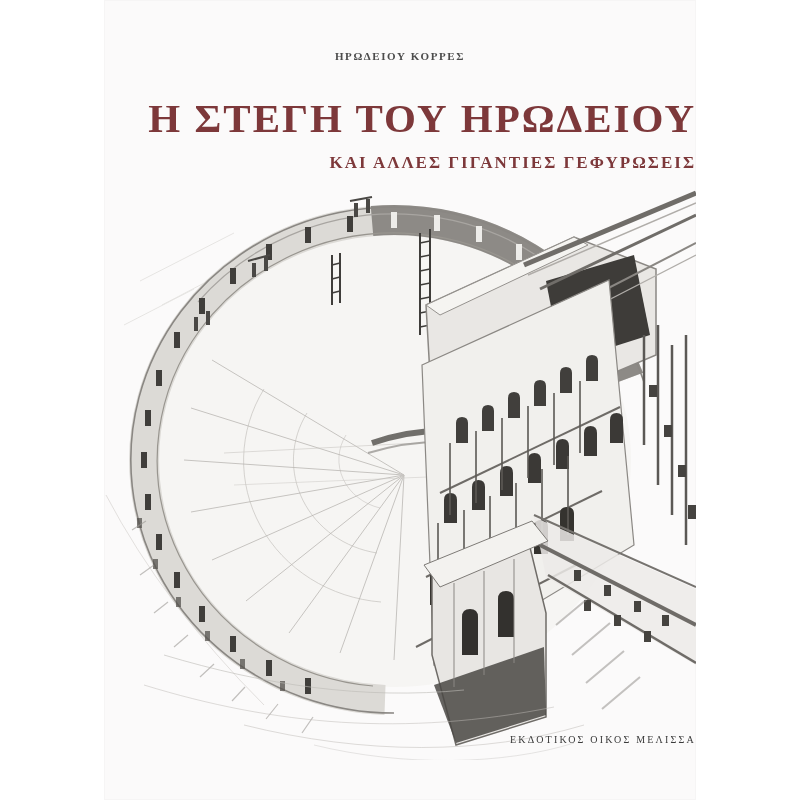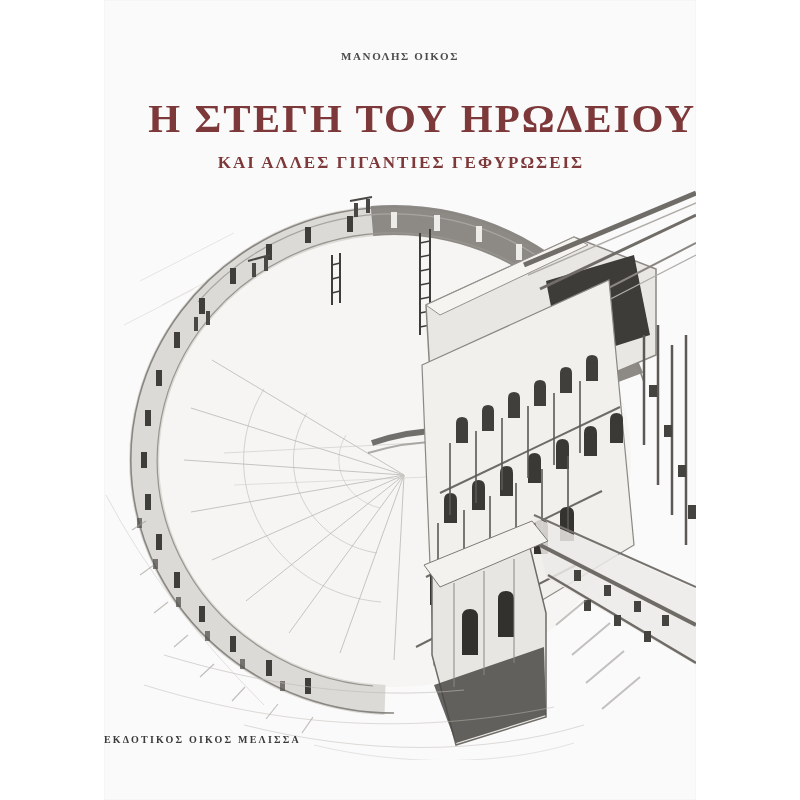--- a/index.html
+++ b/index.html
@@ -14,39 +14,39 @@
   .author-line{
     position:absolute;top:50px;left:0;width:100%;text-align:center;
     font-size:11px;letter-spacing:1.6px;color:#4c4c4c;font-weight:600;
   }
   .book-title{
     position:absolute;top:96px;left:0;width:100%;text-align:right;
     font-size:41px;font-weight:700;letter-spacing:2px;color:#7d383a;line-height:1.1;
     text-indent:2px;
   }
   .book-subtitle{
-    position:absolute;top:153px;left:0;width:100%;text-align:center;
+    position:absolute;top:153px;left:0;width:100%;text-align:right;
     font-size:17px;font-weight:700;letter-spacing:2px;color:#7d383a;
     text-indent:2px;
   }
   .illustration-wrap{
     position:absolute;top:185px;left:0;width:592px;height:575px;
   }
   .publisher-line{
-    position:absolute;top:734px;left:0;width:100%;text-align:left;
-    font-size:10px;letter-spacing:2.2px;color:#3a3a3a;font-weight:700;
+    position:absolute;top:734px;left:0;width:100%;text-align:right;
+    font-size:10px;letter-spacing:2.2px;color:#3a3a3a;font-weight:400;
   }
 </style>
 </head>
 <body>
 
 <div class="page">
   <div class="cover">
 
-    <div class="author-line">ΜΑΝΟΛΗΣ ΟΙΚΟΣ</div>
+    <div class="author-line">ΗΡΩΔΕΙΟΥ ΚΟΡΡΕΣ</div>
     <div class="book-title">Η ΣΤΕΓΗ ΤΟΥ ΗΡΩΔΕΙΟΥ</div>
     <div class="book-subtitle">ΚΑΙ ΑΛΛΕΣ ΓΙΓΑΝΤΙΕΣ ΓΕΦΥΡΩΣΕΙΣ</div>
 
     <div class="illustration-wrap">
       <svg width="592" height="575" viewBox="0 0 592 575" role="img" aria-label="Engraved cutaway axonometric drawing of the Odeon of Herodes Atticus: semicircular cavea with arched outer wall, sketched seating bowl, and tall multi-storey arched stage building with giant roof spans">
 
         <g stroke="#d5d3cf" stroke-width="1" opacity="0.55">
           <line x1="36" y1="96" x2="130" y2="48"></line>
           <line x1="58" y1="120" x2="150" y2="72"></line>
           <line x1="20" y1="140" x2="90" y2="104"></line>

